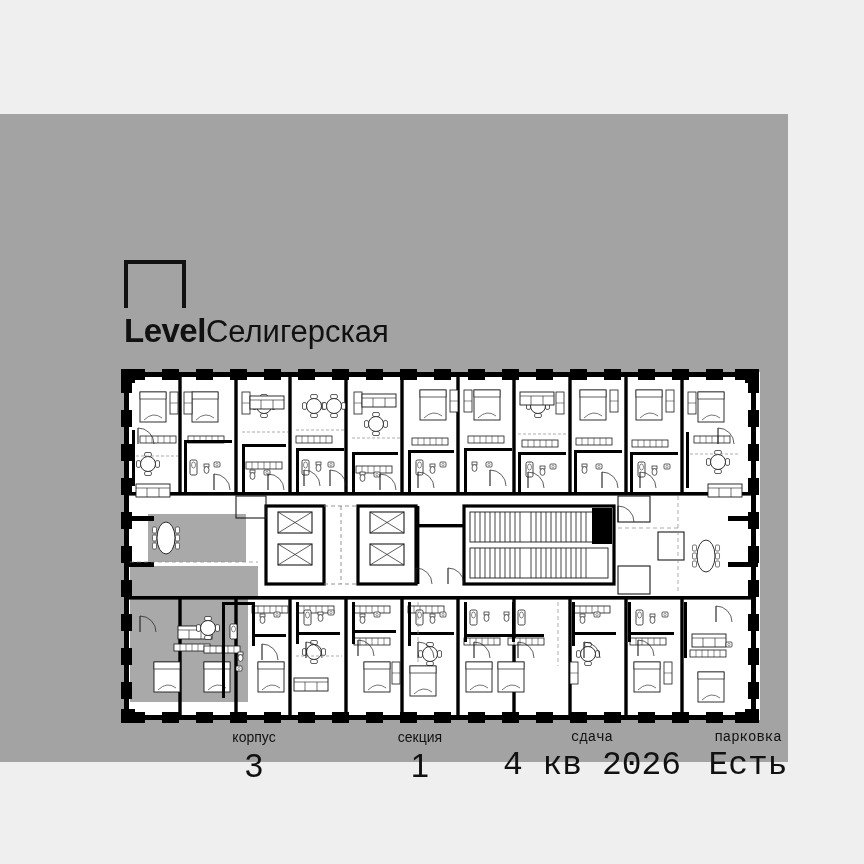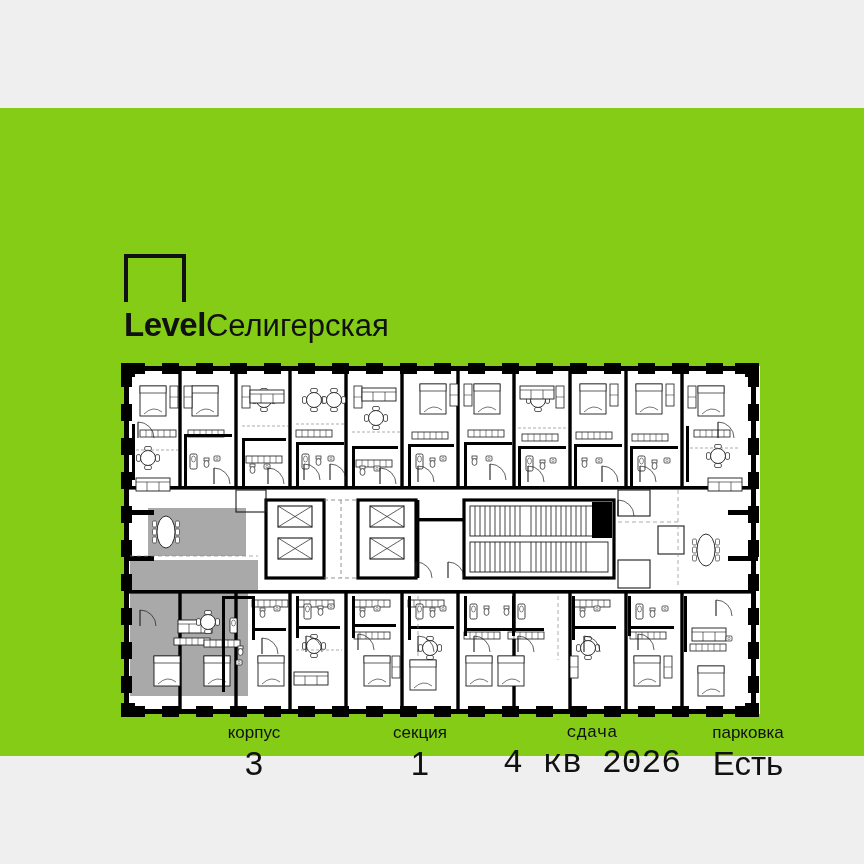--- a/index.html
+++ b/index.html
@@ -4,22 +4,22 @@
 <style>
   html,body{margin:0;padding:0;}
   body{
     width:864px;height:864px;
     background:#efefef;
     font-family:"Liberation Sans", sans-serif;
     overflow:hidden;
   }
   .canvas{position:relative;width:864px;height:864px;}
   .card{
-    position:absolute;left:0;top:108px;width:864px;height:648px;
-    background:#84cc16;
+    position:absolute;left:0;top:114px;width:788px;height:648px;
+    background:#a3a3a3;
   }
   
   .brand{position:absolute;left:124px;top:146px;}
   .logo-mark{
     width:62px;height:48px;
     border:4px solid #111;
     border-bottom:none;
     box-sizing:border-box;
   }
   .logo-row{display:flex;align-items:baseline;margin-top:6px;}
@@ -30,32 +30,32 @@
   .logo-name{
     font-size:31px;font-weight:400;color:#111;margin-left:0;line-height:1;
   }
   
   .plan{position:absolute;left:118px;top:252px;width:648px;height:360px;}
   .plan svg{display:block;}
   
   .facts{position:absolute;left:118px;top:616px;width:648px;height:70px;}
   .fact{position:absolute;text-align:center;}
   .fact .cap{
-    font-size:17px;color:#111;font-weight:400;line-height:1.1;
+    font-size:14px;color:#111;font-weight:400;line-height:1.1;
     white-space:nowrap;
     text-align:center;
   }
   .fact .val{
     font-size:33px;color:#111;font-weight:400;line-height:1.15;margin-top:2px;
     white-space:nowrap;
   }
   .f-korpus{left:66px;top:0;width:140px;}
   .f-section{left:232px;top:0;width:140px;}
   .f-delivery{left:384px;top:0;width:180px;font-family:Liberation Mono, monospace;}
-  .f-parking{left:540px;top:0;width:180px;}
+  .f-parking{left:540px;top:0;width:180px;font-family:Liberation Mono, monospace;}
 </style>
 </head>
 <body>
 
 <div class="canvas">
 
   <div class="card">
 
     <div class="brand">
       <div class="logo-mark"></div>

